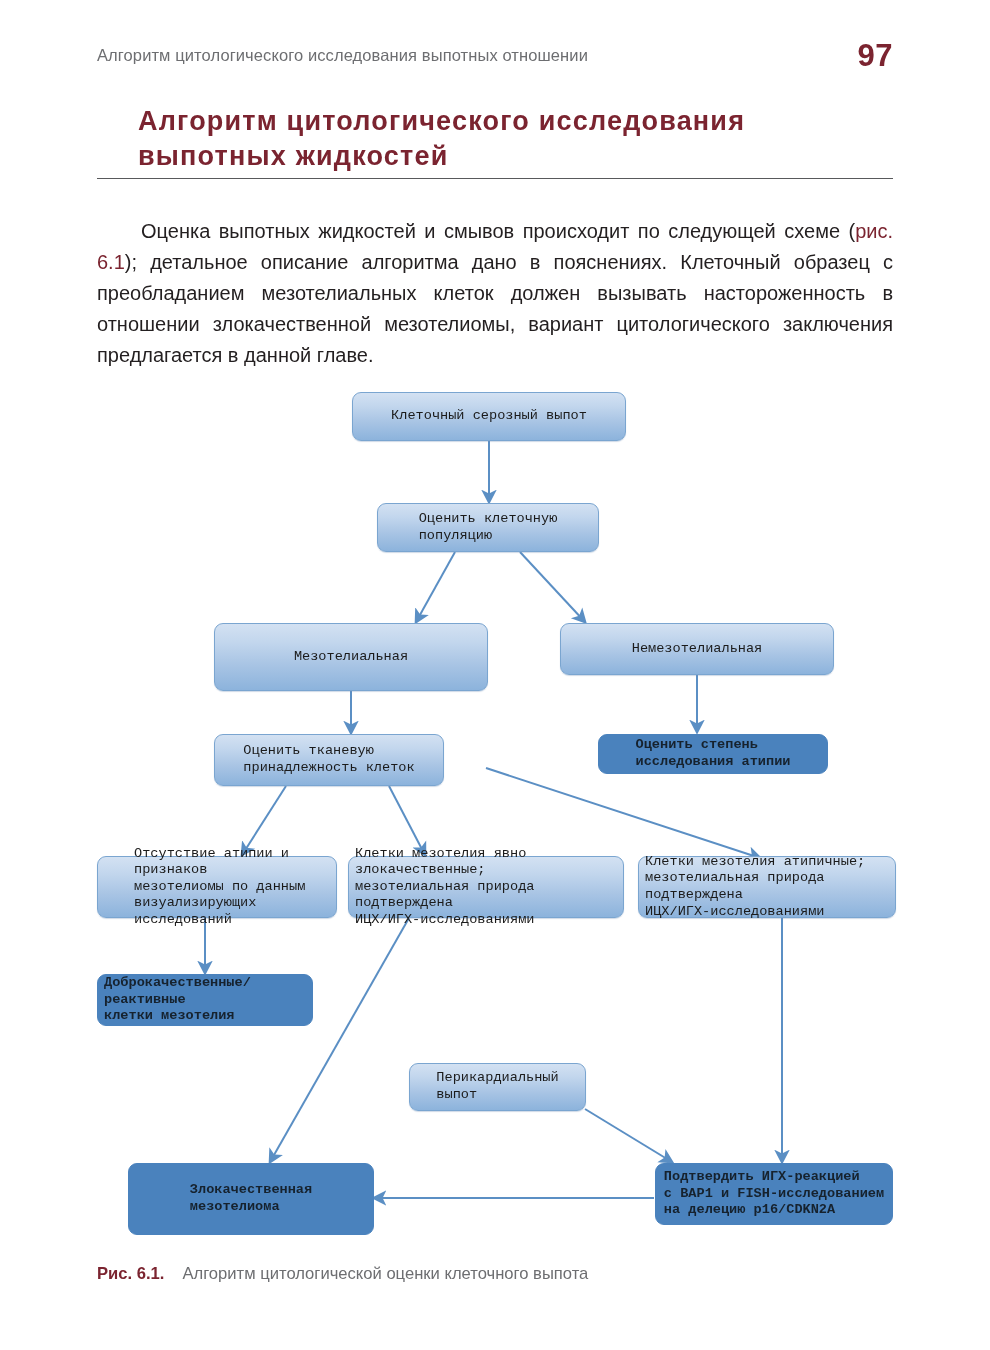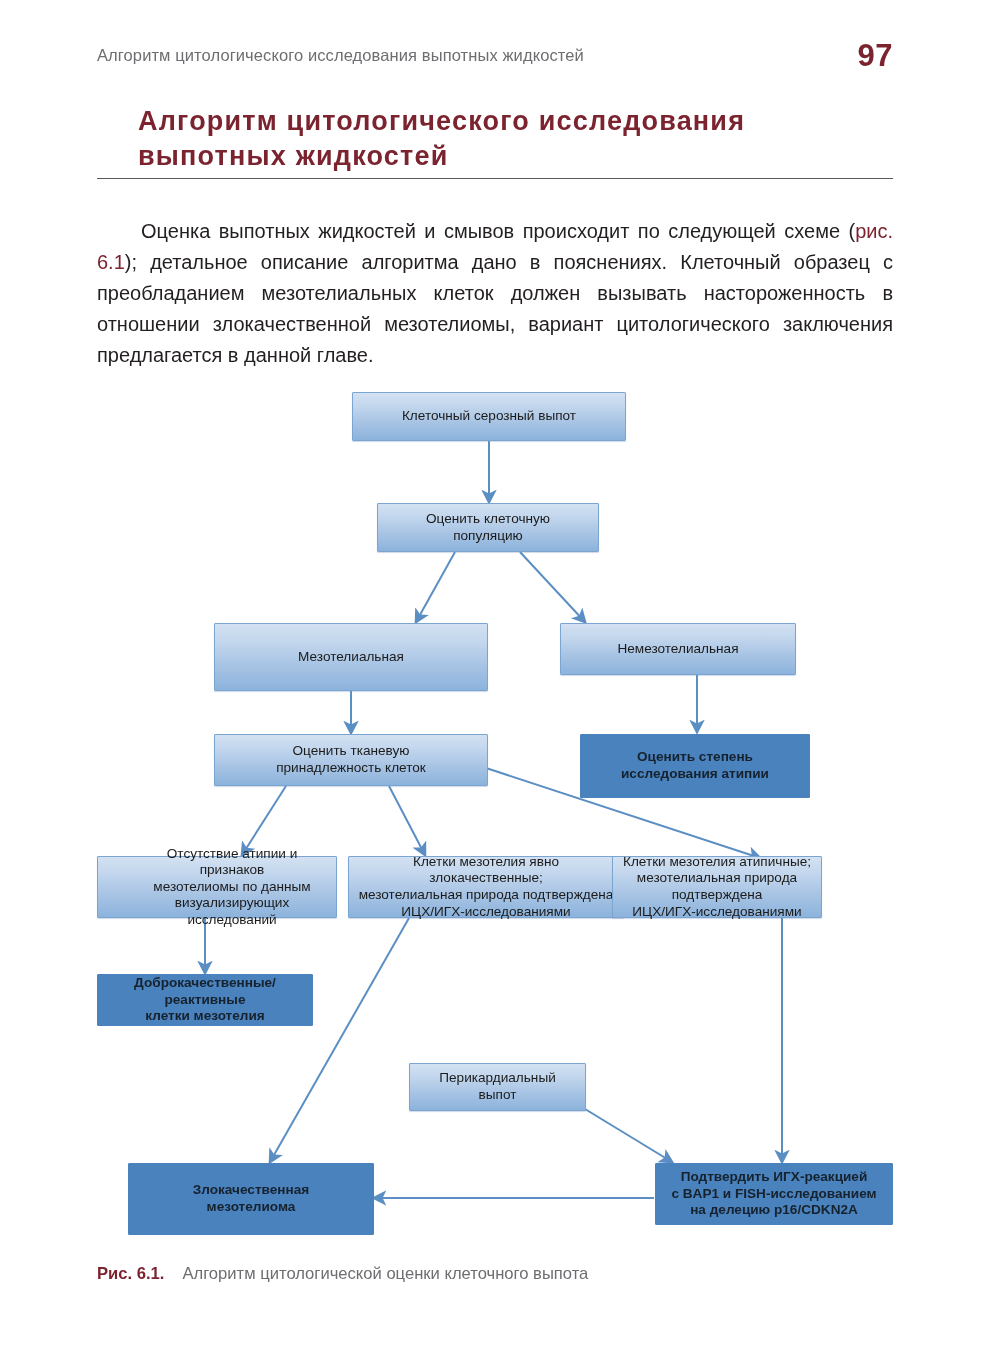--- a/index.html
+++ b/index.html
@@ -47,25 +47,26 @@
 
   
   .figure{
     position:absolute; left:0; top:372px; width:990px; height:880px;
   }
   .figure svg{position:absolute;left:0;top:0;}
 
   .node{
     position:absolute;
     box-sizing:border-box;
-    border-radius:1px;
+    border-radius:9px;
     display:flex; align-items:center; justify-content:center;
-    text-align:center;
+    text-align:left;
     line-height:1.22;
     z-index:2;
+    font-family:Liberation Mono, monospace;
   }
   .node .lbl{display:block;padding:0 6px;}
   .node .lbl > span{display:block;}
 
   .node.light{
     background:linear-gradient(to bottom,#d3e1f2 0%,#c2d6ed 28%,#a8c4e4 62%,#8cb3dc 100%);
     border:1.3px solid #7aa5d0;
     color:#1b1b1b;
     font-size:13.6px;
     box-shadow:0 1px 1px rgba(120,150,185,0.35);
@@ -83,21 +84,21 @@
     position:absolute; left:97px; top:1247px; width:800px;
     font-size:16.6px; color:#6d6e71;margin-top:17px;
   }
   .caption .cap-num{
     color:#7b2430; font-weight:bold; margin-right:18px;
   }
 </style>
 </head>
 <body>
 
-<div class="runhead">Алгоритм цитологического исследования выпотных жидкостей</div>
+<div class="runhead">Алгоритм цитологического исследования выпотных отношении</div>
 <div class="folio">97</div>
 
 <div class="chapter-title">
   <span>Алгоритм цитологического исследования</span>
   <span class="ln2">выпотных жидкостей</span>
 </div>
 <div class="title-rule"></div>
 
 <p class="body-par"><span class="indent"></span><span>Оценка выпотных жидкостей и смывов происходит по следующей схеме (</span><span class="redref">рис. 6.1</span><span>); детальное описание алгоритма дано в пояснениях. Клеточный образец с преобладанием мезотелиальных клеток должен вызывать настороженность в отношении злокачественной мезотелиомы, вариант цитологического заключения предлагается в данной главе.</span></p>
 
@@ -151,34 +152,34 @@
       <span>популяцию</span>
     </span>
   </div>
 
   <div class="node light" style="left:214px; top:251px; width:274px; height:68px;">
     <span class="lbl">
       <span>Мезотелиальная</span>
     </span>
   </div>
 
-  <div class="node light" style="left:560px; top:251px; width:236px; height:52px;">
+  <div class="node light" style="left:560px; top:251px; width:274px; height:52px;">
     <span class="lbl">
       <span>Немезотелиальная</span>
     </span>
   </div>
 
-  <div class="node light" style="left:214px; top:362px; width:274px; height:52px;">
+  <div class="node light" style="left:214px; top:362px; width:230px; height:52px;">
     <span class="lbl">
       <span>Оценить тканевую</span>
       <span>принадлежность клеток</span>
     </span>
   </div>
 
-  <div class="node dark" style="left:580px; top:362px; width:230px; height:64px;">
+  <div class="node dark" style="left:598px; top:362px; width:230px; height:40px;">
     <span class="lbl">
       <span>Оценить степень</span>
       <span>исследования атипии</span>
     </span>
   </div>
 
   <div class="node light" style="left:97px; top:484px; width:240px; height:62px;padding-left:30px;">
     <span class="lbl">
       <span>Отсутствие атипии и признаков</span>
       <span>мезотелиомы по данным</span>
@@ -187,21 +188,21 @@
   </div>
 
   <div class="node light" style="left:348px; top:484px; width:276px; height:62px;">
     <span class="lbl">
       <span>Клетки мезотелия явно злокачественные;</span>
       <span>мезотелиальная природа подтверждена</span>
       <span>ИЦХ/ИГХ-исследованиями</span>
     </span>
   </div>
 
-  <div class="node light" style="left:612px; top:484px; width:210px; height:62px;">
+  <div class="node light" style="left:638px; top:484px; width:258px; height:62px;">
     <span class="lbl">
       <span>Клетки мезотелия атипичные;</span>
       <span>мезотелиальная природа подтверждена</span>
       <span>ИЦХ/ИГХ-исследованиями</span>
     </span>
   </div>
 
   <div class="node dark" style="left:97px; top:602px; width:216px; height:52px;">
     <span class="lbl">
       <span>Доброкачественные/реактивные</span>

